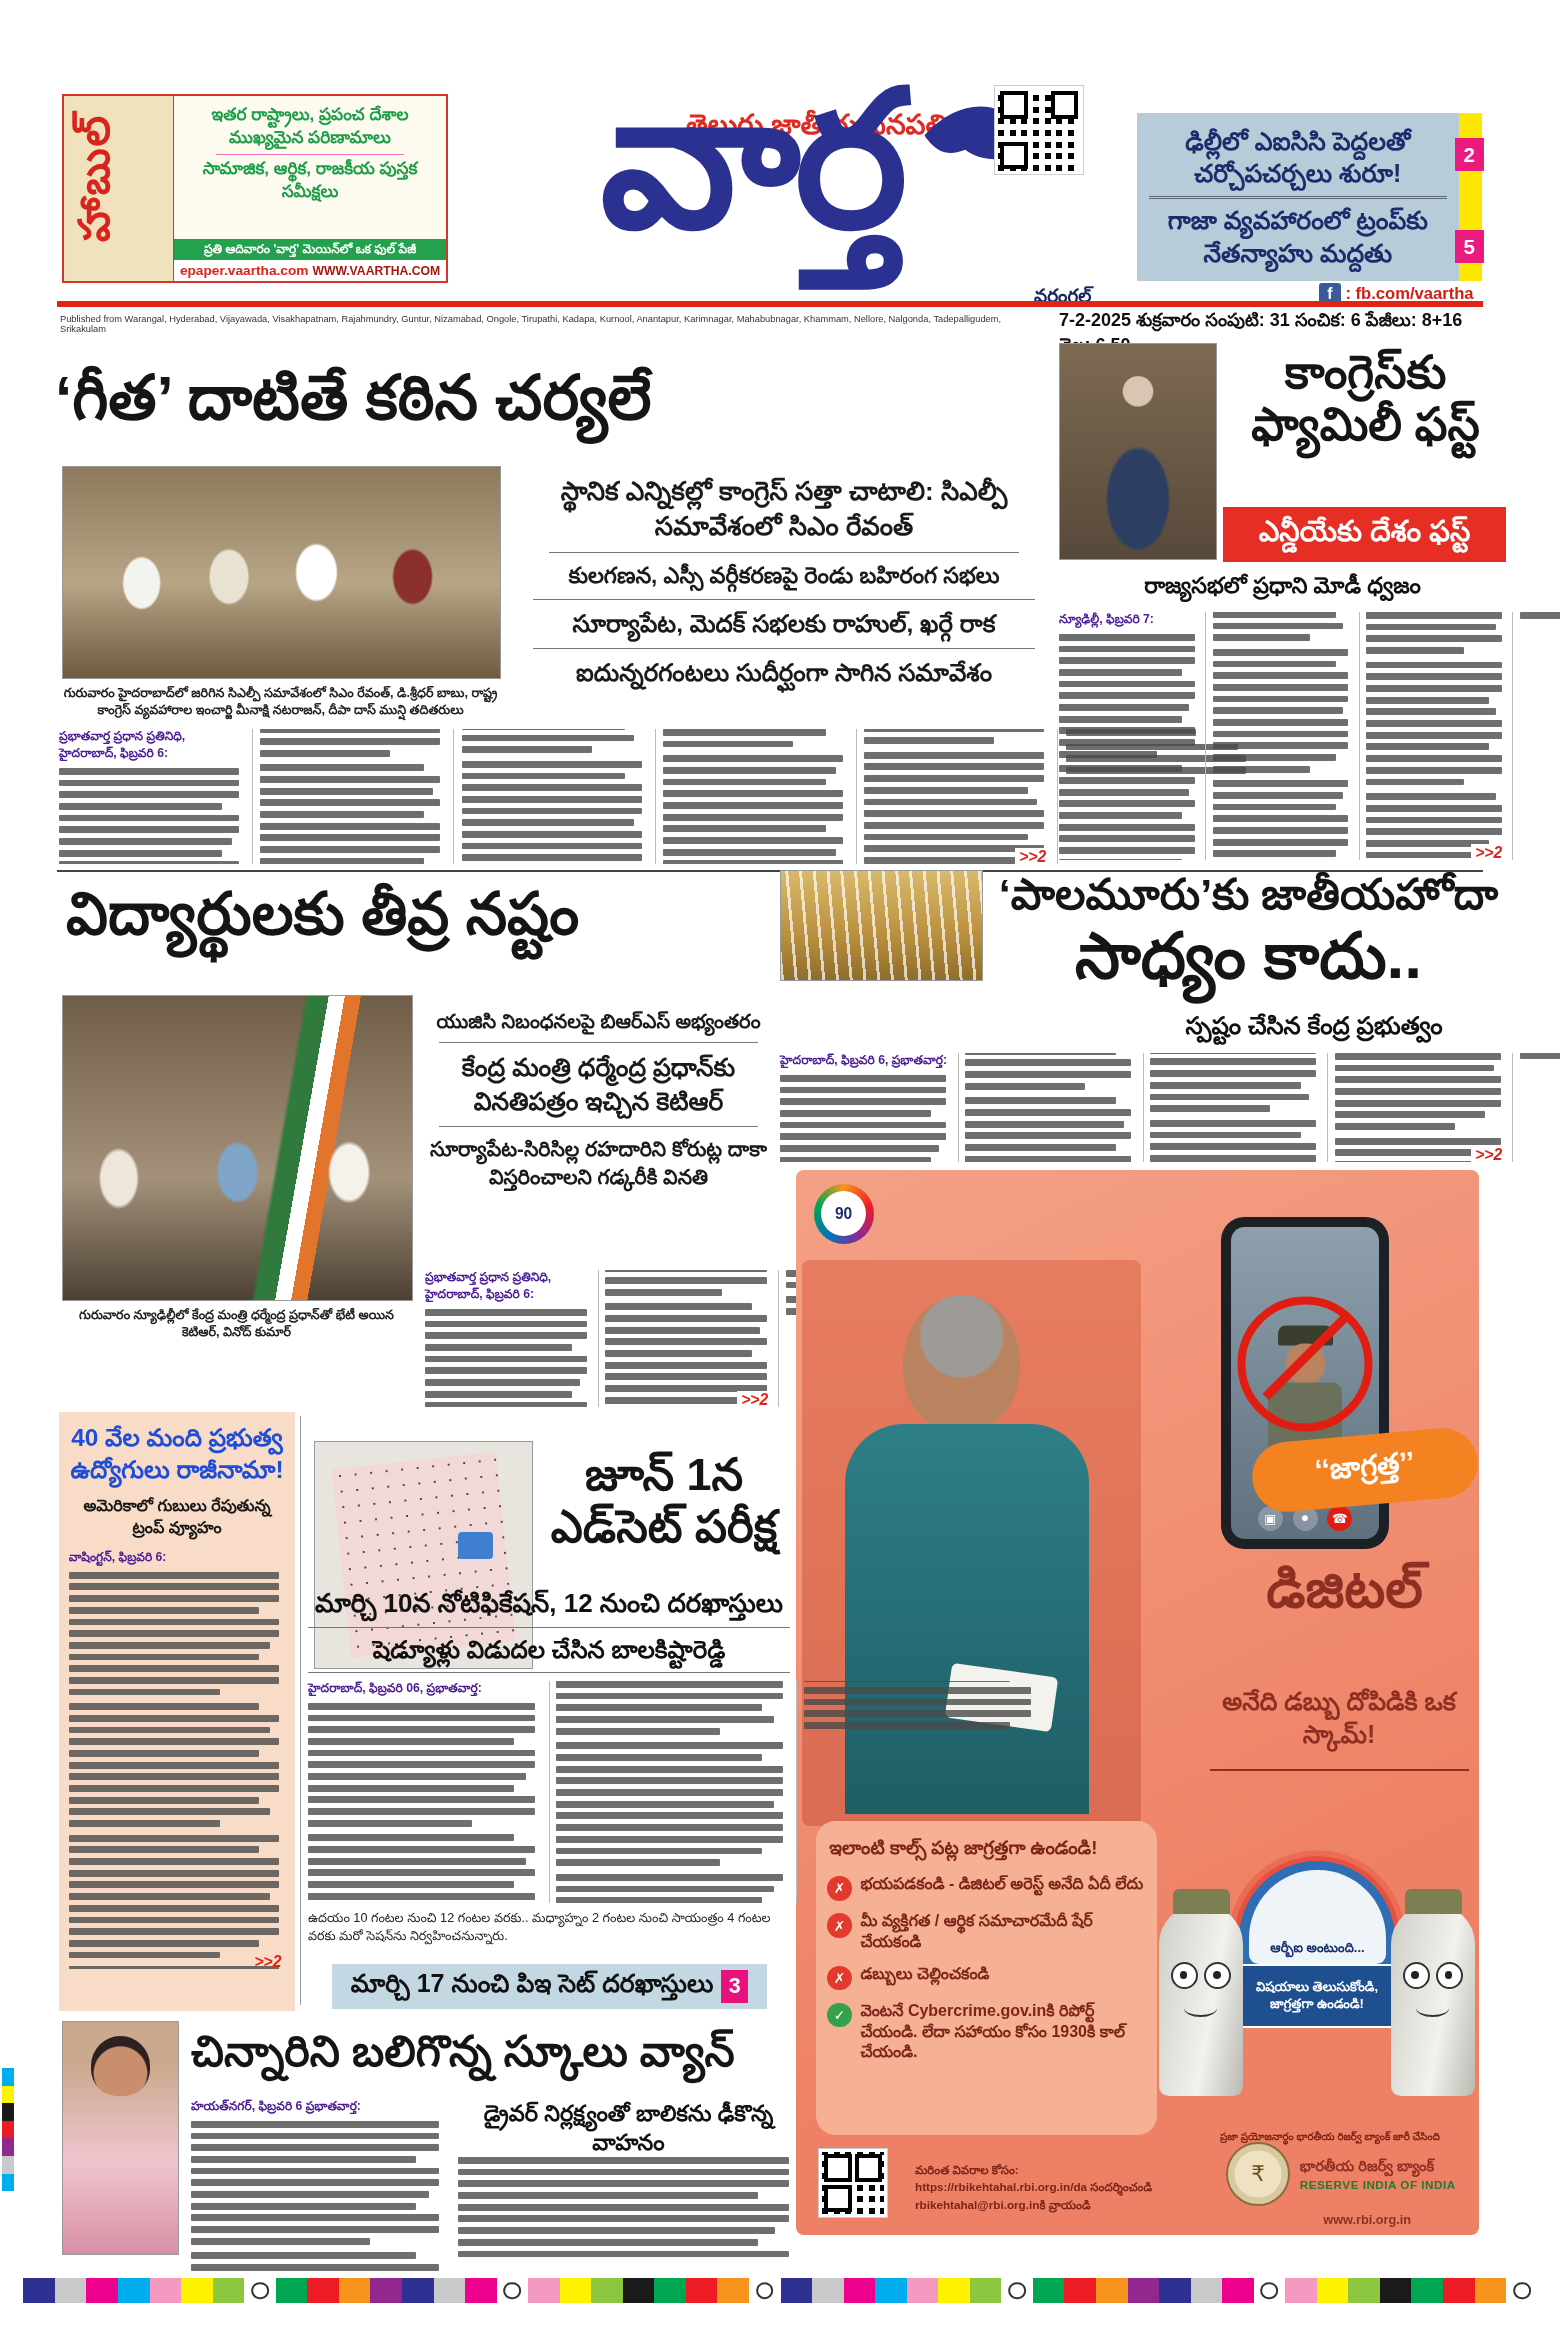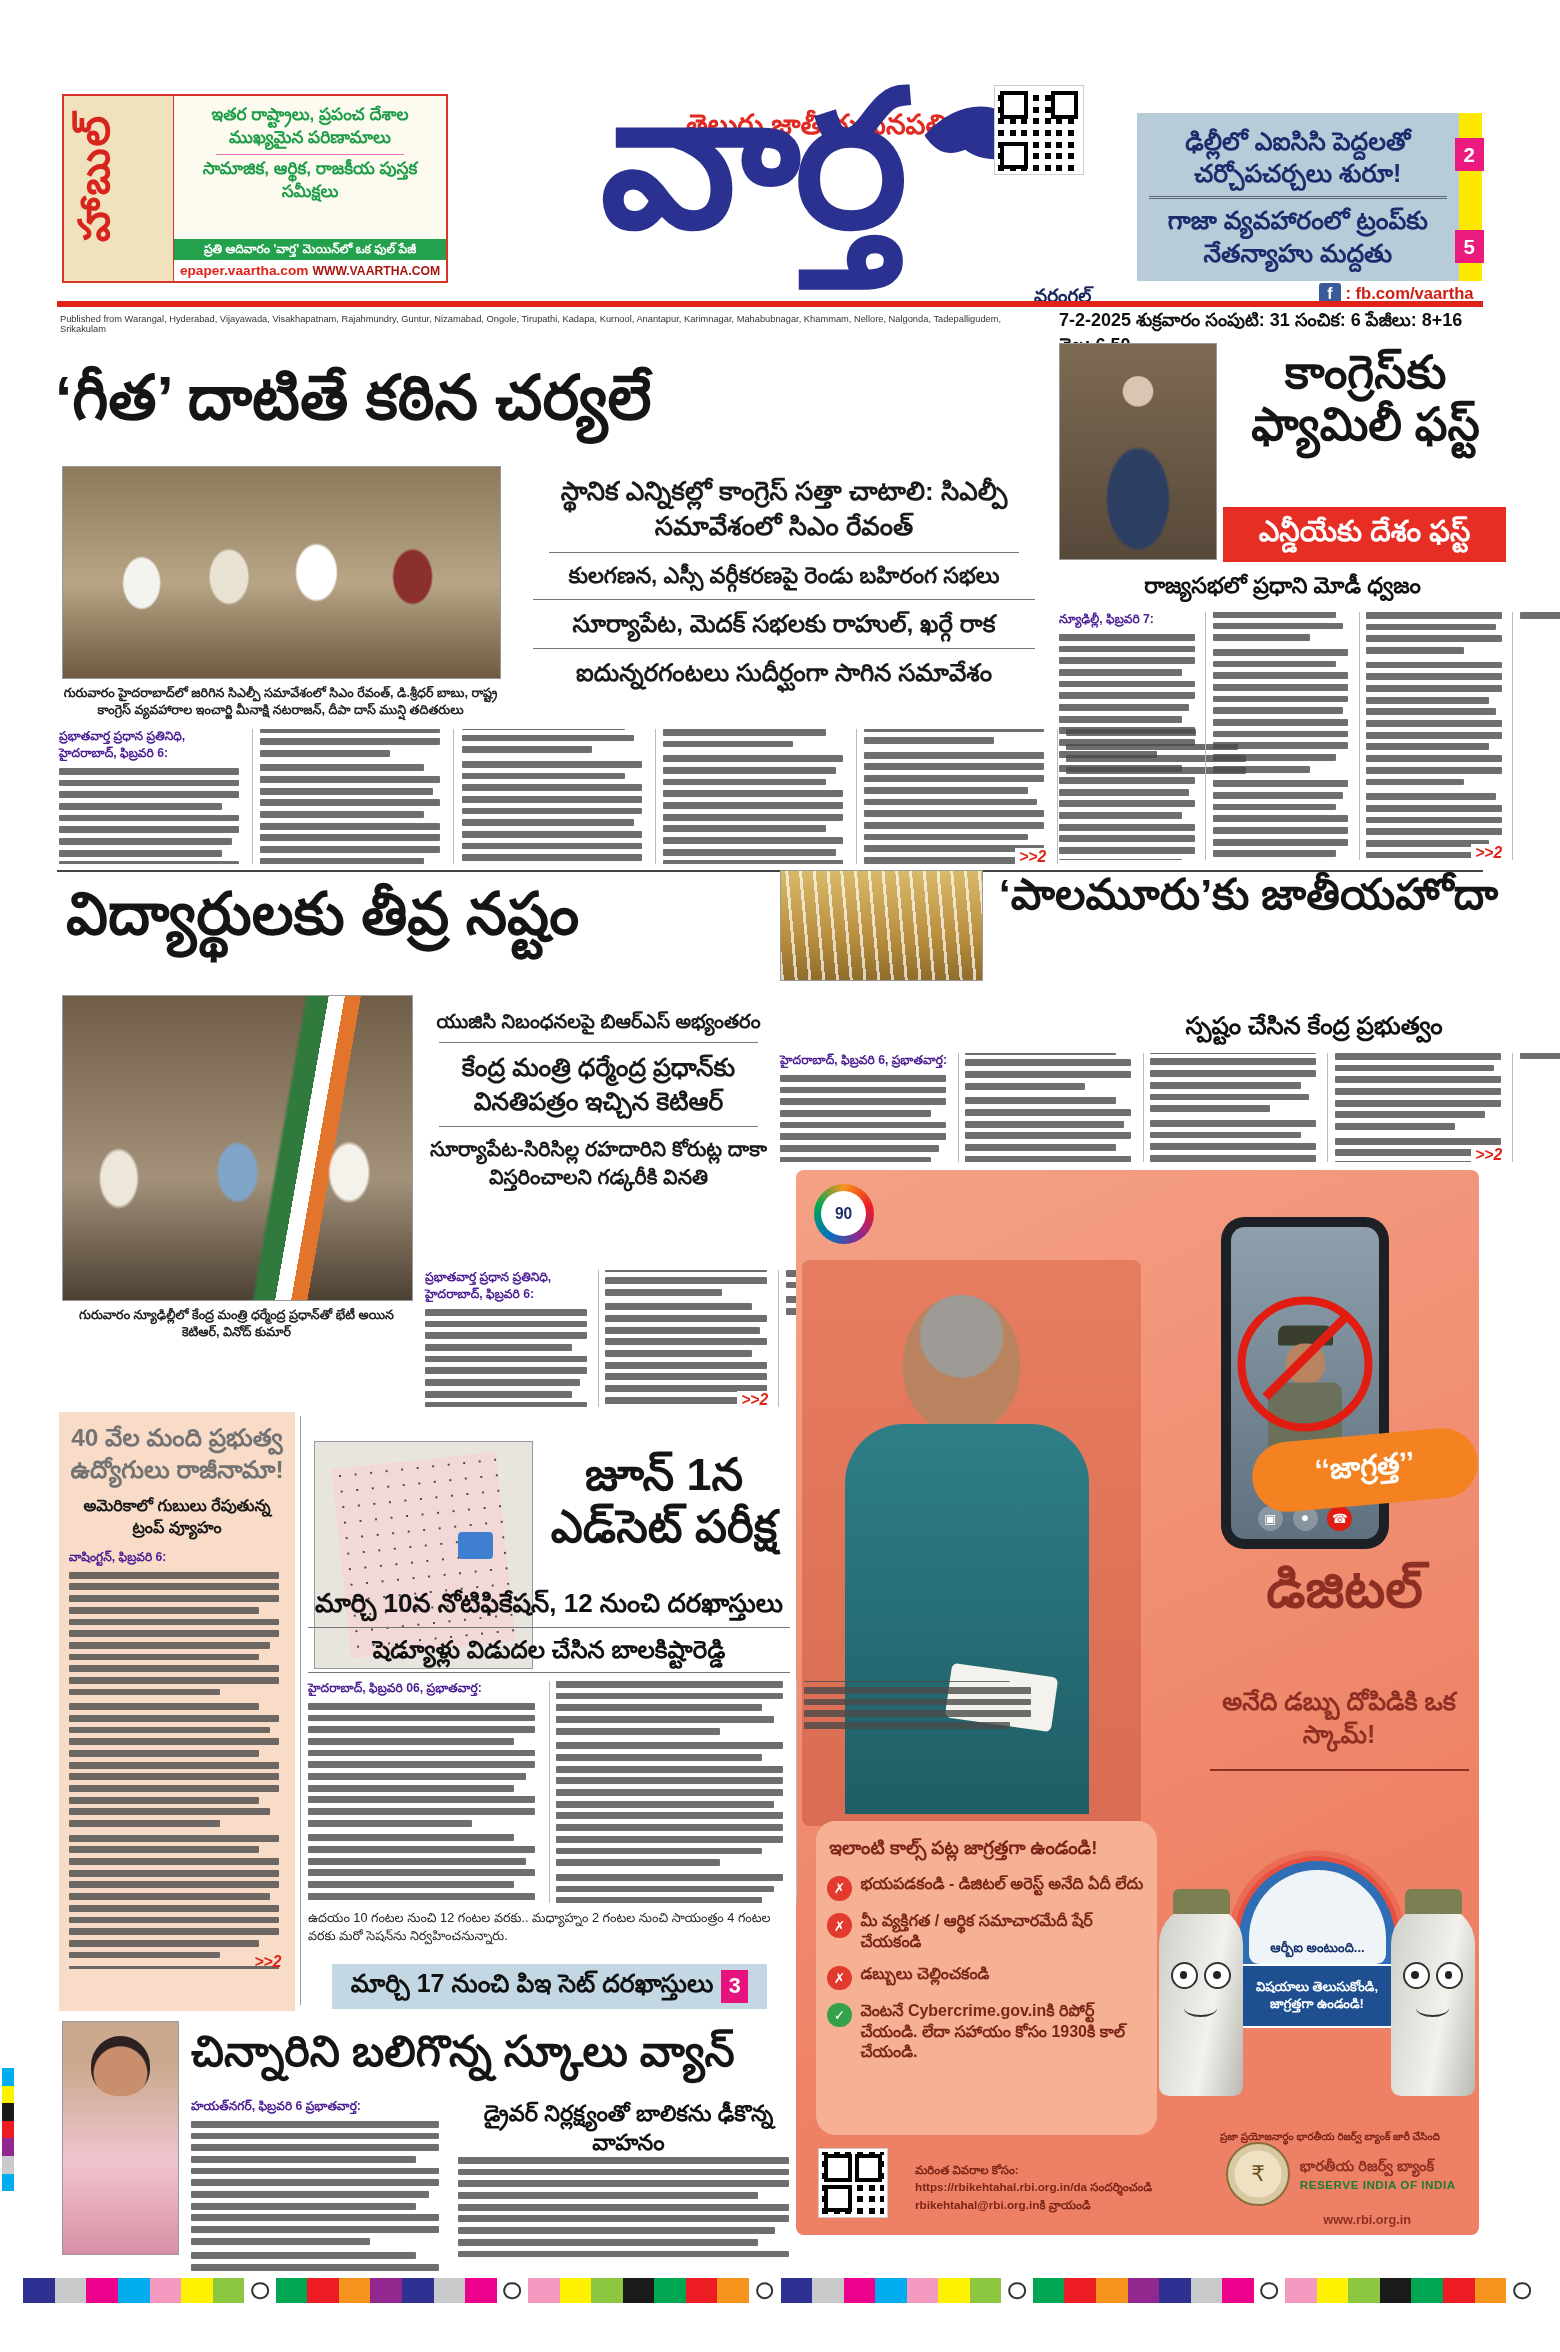--- a/index.html
+++ b/index.html
@@ -197,21 +197,21 @@
   .ad-flt{position:absolute;left:119px;bottom:21.5px;width:254px;color:#7c2418;font-size:11.7px;font-weight:bold;line-height:1.5;}
   .sealrow{position:absolute;right:23.4px;bottom:29px;display:flex;align-items:center;gap:9.8px;}
   .seal{width:60px;height:60px;border-radius:50%;background:radial-gradient(circle,#efe2c2 55%,#d9c9a3 56%);
       border:2.9px solid #8a6d3b;display:flex;align-items:center;justify-content:center;color:#6b4f1d;font-size:21.5px;}
   .sealtx .t1{color:#8e2f23;font-weight:900;font-size:14.6px;}
   .sealtx .t2{color:#1f7a33;font-weight:900;font-size:11.7px;letter-spacing:0.5px;}
   .rbiurl{position:absolute;right:68px;bottom:7.8px;color:#8e2f23;font-weight:900;font-size:12.7px;}
 
   
   .resign{left:59px;top:1412px;width:236px;height:599px;background:#f8dcc8;padding:9.8px 9.8px;box-sizing:border-box;}
-  .res-h{color:#737373;font-size:24.4px;font-weight:900;text-align:center;line-height:1.3;}
+  .res-h{color:#1d4ed8;font-size:24.4px;font-weight:900;text-align:center;line-height:1.3;}
   .res-s{color:#161616;font-size:16px;font-weight:900;text-align:center;line-height:1.35;margin-top:9.8px;}
   .res-body{position:relative;margin-top:11.7px;height:419px;overflow:hidden;}
 
   
   .vrule{left:300px;top:1416px;width:1px;height:589px;background:#999;position:absolute;}
   .ed-photo{left:314px;top:1441px;width:217px;height:226px;}
   .ed-h{left:538px;top:1449px;width:252px;font-size:45px;text-align:center;line-height:1.15;}
   .ed-s1{left:308px;top:1588px;width:482px;font-size:26px;font-weight:900;text-align:center;position:absolute;}
   .ed-r1{left:308px;top:1627px;width:482px;height:1px;background:#777;position:absolute;}
   .ed-s2{left:308px;top:1636px;width:482px;font-size:24.4px;font-weight:900;text-align:center;position:absolute;}
@@ -341,20 +341,21 @@
     <div class="sub s2">సూర్యాపేట-సిరిసిల్ల రహదారిని కోరుట్ల దాకా విస్తరించాలని గడ్కరీకి వినతి</div>
   </div>
   <div class="body cols2 stu-body">
     <span class="dl">ప్రభాతవార్త ప్రధాన ప్రతినిధి, హైదరాబాద్, ఫిబ్రవరి 6:</span>
     <span><s class="gl" style="text-decoration: none;"></s><s class="gl" style="text-decoration: none;"></s><s class="gl" style="text-decoration: none;"></s><s class="gl" style="text-decoration: none;"></s><s class="gl" style="text-decoration: none;"></s><s class="gl" style="text-decoration: none;"></s><s class="gl" style="text-decoration: none;"></s><s class="gl" style="text-decoration: none;"></s><s class="gl" style="text-decoration: none;"></s><s class="gl" style="text-decoration: none;"></s><s class="gl" style="text-decoration: none;"></s><s class="gl" style="text-decoration: none;"></s><s class="gl" style="text-decoration: none;"></s><s class="gl" style="text-decoration: none;"></s><s class="gl" style="text-decoration: none;"></s><s class="gl" style="text-decoration: none;"></s><s class="gl" style="text-decoration: none;"></s><s class="gl" style="text-decoration: none;"></s><s class="gl" style="text-decoration: none;"></s><s class="gl" style="text-decoration: none;"></s><s class="gl" style="text-decoration: none;"></s><s class="gl" style="text-decoration: none;"></s><s class="gl" style="text-decoration: none;"></s><s class="gl" style="text-decoration: none;"></s></span>
     <span class="jump">&gt;&gt;2</span>
   </div>
 
   <div class="photo ph-wheat pal-photo"></div>
   <div class="abs headline pal-h1">‘పాలమూరు’కు జాతీయహోదా</div>
+  <div class="abs headline pal-h2">సాధ్యం కాదు..</div>
   <div class="abs pal-sub">స్పష్టం చేసిన కేంద్ర ప్రభుత్వం</div>
   <div class="body cols4 pal-body">
     <span class="dl">హైదరాబాద్, ఫిబ్రవరి 6, ప్రభాతవార్త:</span>
     <span><s class="gl" style="text-decoration: none;"></s><s class="gl" style="text-decoration: none;"></s><s class="gl" style="text-decoration: none;"></s><s class="gl" style="text-decoration: none;"></s><s class="gl" style="text-decoration: none;"></s><s class="gl" style="text-decoration: none;"></s><s class="gl" style="text-decoration: none;"></s><s class="gl" style="text-decoration: none;"></s><s class="gl" style="text-decoration: none;"></s><s class="gl" style="text-decoration: none;"></s><s class="gl" style="text-decoration: none;"></s><s class="gl" style="text-decoration: none;"></s><s class="gl" style="text-decoration: none;"></s><s class="gl" style="text-decoration: none;"></s><s class="gl" style="text-decoration: none;"></s><s class="gl" style="text-decoration: none;"></s><s class="gl" style="text-decoration: none;"></s><s class="gl" style="text-decoration: none;"></s><s class="gl" style="text-decoration: none;"></s><s class="gl" style="text-decoration: none;"></s><s class="gl" style="text-decoration: none;"></s><s class="gl" style="text-decoration: none;"></s><s class="gl" style="text-decoration: none;"></s><s class="gl" style="text-decoration: none;"></s><s class="gl" style="text-decoration: none;"></s><s class="gl" style="text-decoration: none;"></s><s class="gl" style="text-decoration: none;"></s><s class="gl" style="text-decoration: none;"></s><s class="gl" style="text-decoration: none;"></s><s class="gl" style="text-decoration: none;"></s><s class="gl" style="text-decoration: none;"></s><s class="gl" style="text-decoration: none;"></s><s class="gl" style="text-decoration: none;"></s><s class="gl" style="text-decoration: none;"></s><s class="gl" style="text-decoration: none;"></s><s class="gl" style="text-decoration: none;"></s></span>
     <span class="jump">&gt;&gt;2</span>
   </div>
 
   <div class="abs ad">
     <div class="rbi90">
         <b>90</b>

